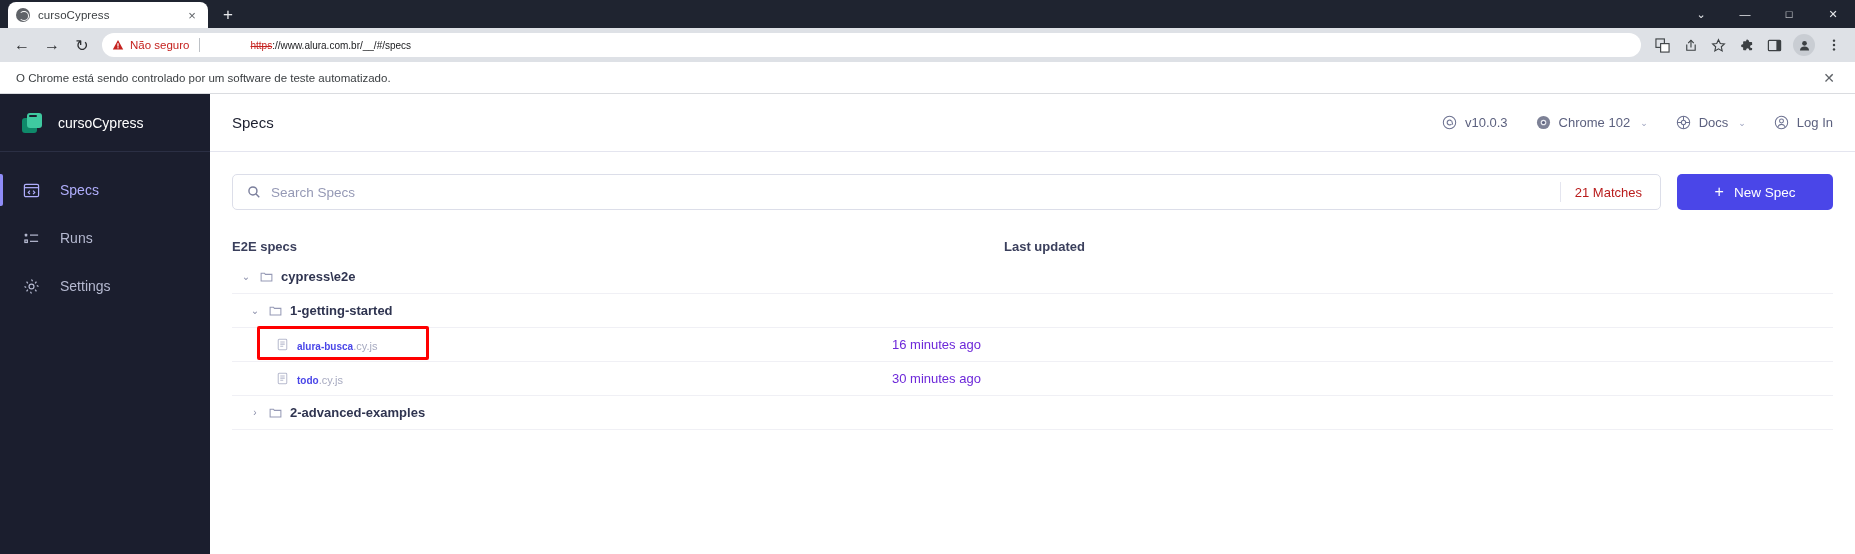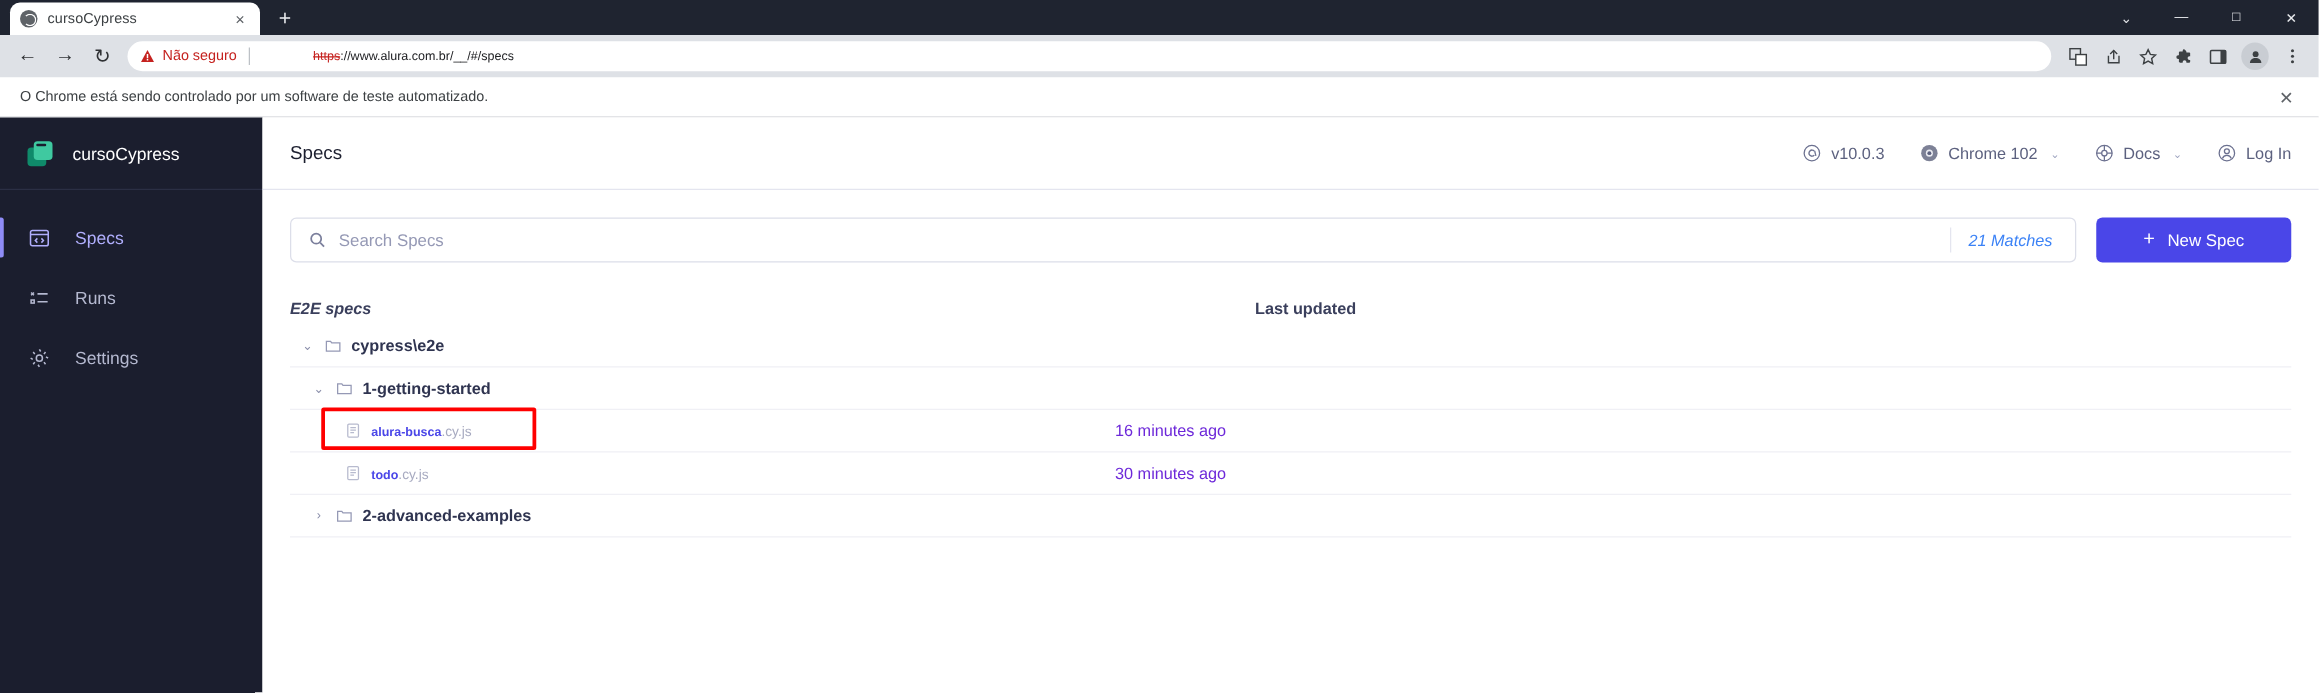--- a/index.html
+++ b/index.html
@@ -128,32 +128,32 @@
   .searchbox {
     flex:1; height:36px; border:1px solid #dcdee9; border-radius:5px;
     display:flex; align-items:center; padding:0 4px 0 14px; background:#fff;
   }
   .search-icon { width:14px; height:14px; color:#7b7f9c; display:flex; align-items:center; justify-content:center; }
   .search-input {
     flex:1; border:0; outline:none; font-size:13.5px; color:#3a3f5c; padding-left:10px;
     font-family:"Liberation Sans", sans-serif; background:transparent;
   }
   .search-input::placeholder { color:#9599b5; }
-  .matches { font-size:13px; color:#3b82f6; padding:0 14px; border-left:1px solid #e4e5ef;
-             display:flex; align-items:center; height:20px;font-style:italic; }
+  .matches { font-size:13px; color:#b91c1c; padding:0 14px; border-left:1px solid #e4e5ef;
+             display:flex; align-items:center; height:20px; }
   .newspec {
     width:156px; background:#4a46e8; color:#fff; border:0; border-radius:5px;
     display:flex; align-items:center; justify-content:center; gap:10px;
     font-size:13.5px; font-family:"Liberation Sans", sans-serif; cursor:pointer;
   }
   .plus { font-size:16px; line-height:1; font-weight:400; }
 
   .table { margin-top:22px; }
   .thead { display:flex; align-items:center; height:28px; }
-  .th-spec { width:772px; font-size:13px; color:#3a3f5c; font-weight:bold;font-style:italic; }
+  .th-spec { width:772px; font-size:13px; color:#3a3f5c; font-weight:bold; }
   .th-updated { font-size:13px; color:#3a3f5c; font-weight:bold; }
 
   .row {
     display:flex; align-items:center; height:34px; border-bottom:1px solid #f0f0f5;
     position:relative;
   }
   .row:first-of-type { border-top:1px solid #f0f0f5; }
   .cell-spec { width:660px; display:flex; align-items:center; gap:8px; }
   .cell-updated { font-size:13px; color:#6d28d9; }
   .twisty { width:12px; font-size:10px; color:#8b8fab; display:flex; align-items:center; justify-content:center; flex:0 0 12px;}

